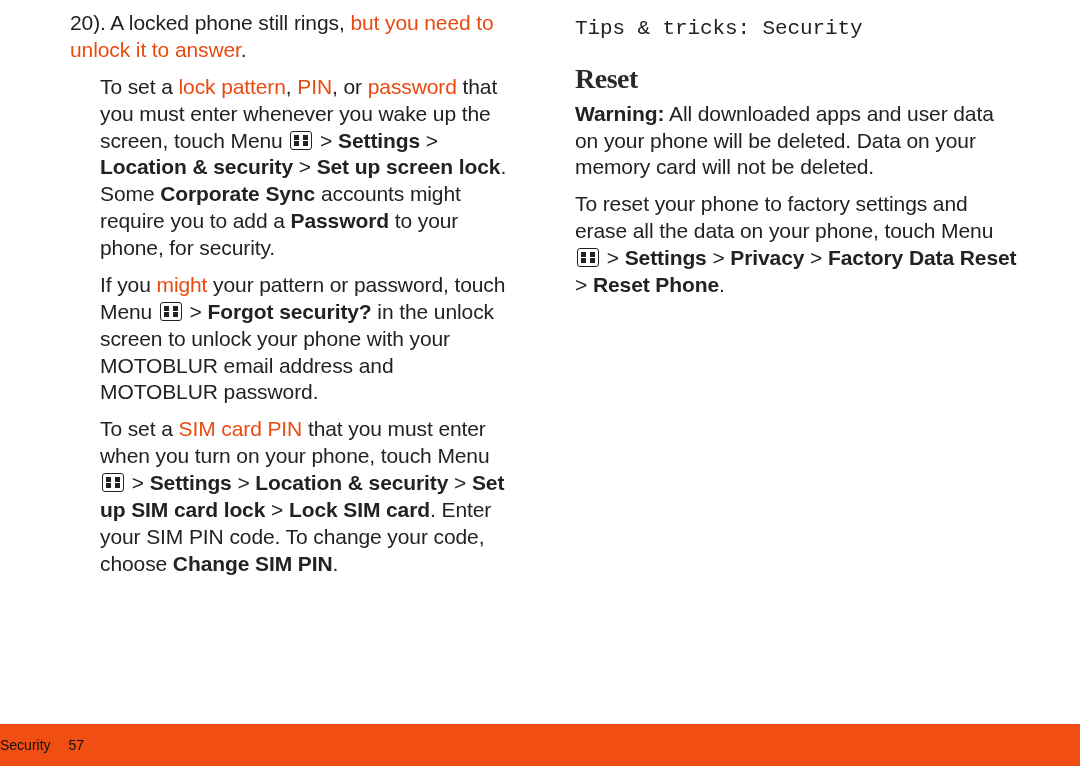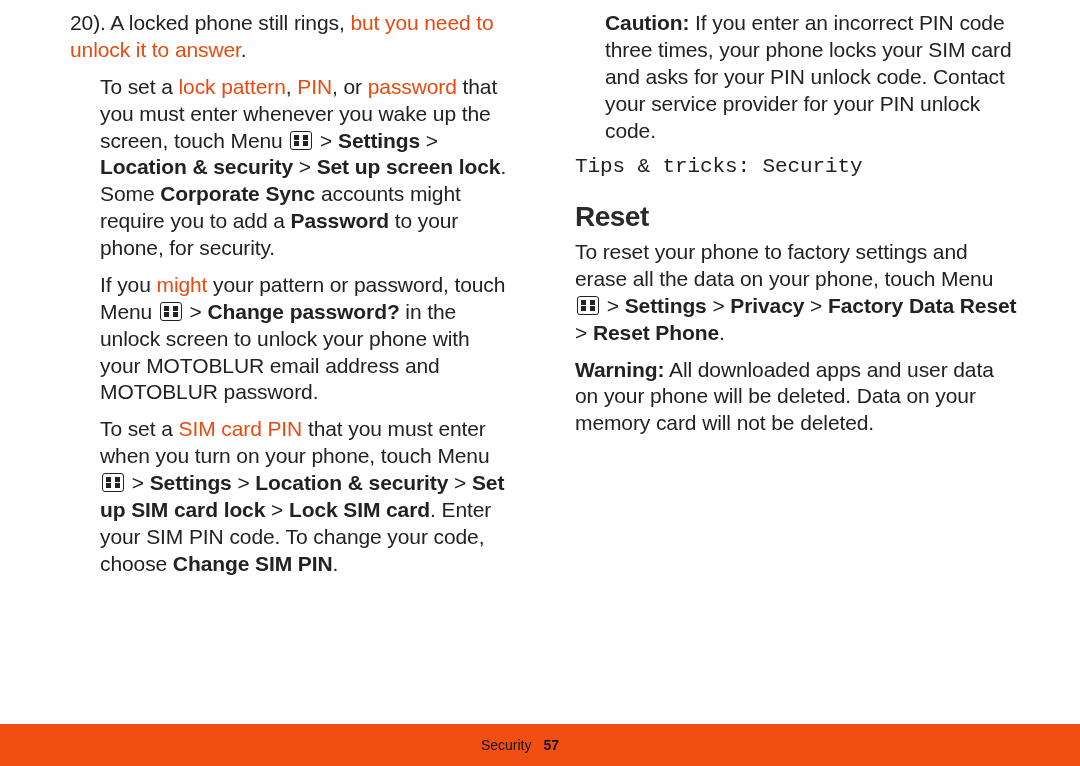--- a/index.html
+++ b/index.html
@@ -59,84 +59,82 @@
       linear-gradient(#222,#222) 100% 0 / 5px 5px no-repeat,
       linear-gradient(#222,#222) 0 100% / 5px 5px no-repeat,
       linear-gradient(#222,#222) 100% 100% / 5px 5px no-repeat;
   }
   h2.reset {
     font-size: 28px;
     font-weight: 600;
     margin: 18px 0 4px 0;
     color: #2a2a2a;
     letter-spacing: -0.5px;
+    font-family: Liberation Serif, serif;
   }
   .subhead {
     font-size: 21px;
     margin: 6px 0 2px 0;
     font-family: Liberation Mono, monospace;
   }
   .footer {
     height: 42px;
     background: #f04e12;
     display: flex;
     align-items: center;
-    justify-content: center;
+    justify-content: flex-start;
     padding-right: 40px;
     font-size: 14px;
     color: #111;
   }
   .footer .num {
-    margin-left: 12px;
-    font-weight: bold;
+    margin-left: 18px;
+    font-weight: normal;
   }
 </style>
 </head>
 <body>
 
 <div class="page">
   <div class="content">
 
     <div class="col">
 
       <p class="para">
         <span>20). A locked phone still rings, </span><span class="orange">but you need to unlock it to answer</span><span>.</span>
       </p>
 
       <p class="para indent">
         <span>To set a </span><span class="orange">lock pattern</span><span>, </span><span class="orange">PIN</span><span>, or </span><span class="orange">password</span><span> that you must enter whenever you wake up the screen, touch Menu </span><span class="menu-icon"></span><span> &gt; </span><span class="bold">Settings</span><span> &gt; </span><span class="bold">Location &amp; security</span><span> &gt; </span><span class="bold">Set up screen lock</span><span>. Some </span><span class="bold">Corporate Sync</span><span> accounts might require you to add a </span><span class="bold">Password</span><span> to your phone, for security.</span>
       </p>
 
       <p class="para indent">
-        <span>If you </span><span class="orange">might</span><span> your pattern or password, touch Menu </span><span class="menu-icon"></span><span> &gt; </span><span class="bold">Change password?</span><span> in the unlock screen to unlock your phone with your MOTOBLUR email address and MOTOBLUR password.</span>
+        <span>If you </span><span class="orange">might</span><span> your pattern or password, touch Menu </span><span class="menu-icon"></span><span> &gt; </span><span class="bold">Forgot security?</span><span> in the unlock screen to unlock your phone with your MOTOBLUR email address and MOTOBLUR password.</span>
       </p>
 
       <p class="para indent">
         <span>To set a </span><span class="orange">SIM card PIN</span><span> that you must enter when you turn on your phone, touch Menu </span><span class="menu-icon"></span><span> &gt; </span><span class="bold">Settings</span><span> &gt; </span><span class="bold">Location &amp; security</span><span> &gt; </span><span class="bold">Set up SIM card lock</span><span> &gt; </span><span class="bold">Lock SIM card</span><span>. Enter your SIM PIN code. To change your code, choose </span><span class="bold">Change SIM PIN</span><span>.</span>
       </p>
 
     </div>
 
     <div class="col">
 
-      <p class="para indent">
-        <span class="bold">Caution:</span><span> If you enter an incorrect PIN code three times, your phone locks your SIM card and asks for your PIN unlock code. Contact your service provider for your PIN unlock code.</span>
-      </p>
 
       <p class="subhead">Tips &amp; tricks: Security</p>
 
 
       <h2 class="reset">Reset</h2>
 
       <p class="para">
-        <span>To reset your phone to factory settings and erase all the data on your phone, touch Menu </span><span class="menu-icon"></span><span> &gt; </span><span class="bold">Settings</span><span> &gt; </span><span class="bold">Privacy</span><span> &gt; </span><span class="bold">Factory Data Reset</span><span> &gt; </span><span class="bold">Reset Phone</span><span>.</span>
+        <span class="bold">Warning:</span><span> All downloaded apps and user data on your phone will be deleted. Data on your memory card will not be deleted.</span>
       </p>
 
       <p class="para">
-        <span class="bold">Warning:</span><span> All downloaded apps and user data on your phone will be deleted. Data on your memory card will not be deleted.</span>
+        <span>To reset your phone to factory settings and erase all the data on your phone, touch Menu </span><span class="menu-icon"></span><span> &gt; </span><span class="bold">Settings</span><span> &gt; </span><span class="bold">Privacy</span><span> &gt; </span><span class="bold">Factory Data Reset</span><span> &gt; </span><span class="bold">Reset Phone</span><span>.</span>
       </p>
 
     </div>
 
   </div>
 
   <div class="footer">
     <span>Security</span>
     <span class="num">57</span>
   </div>

